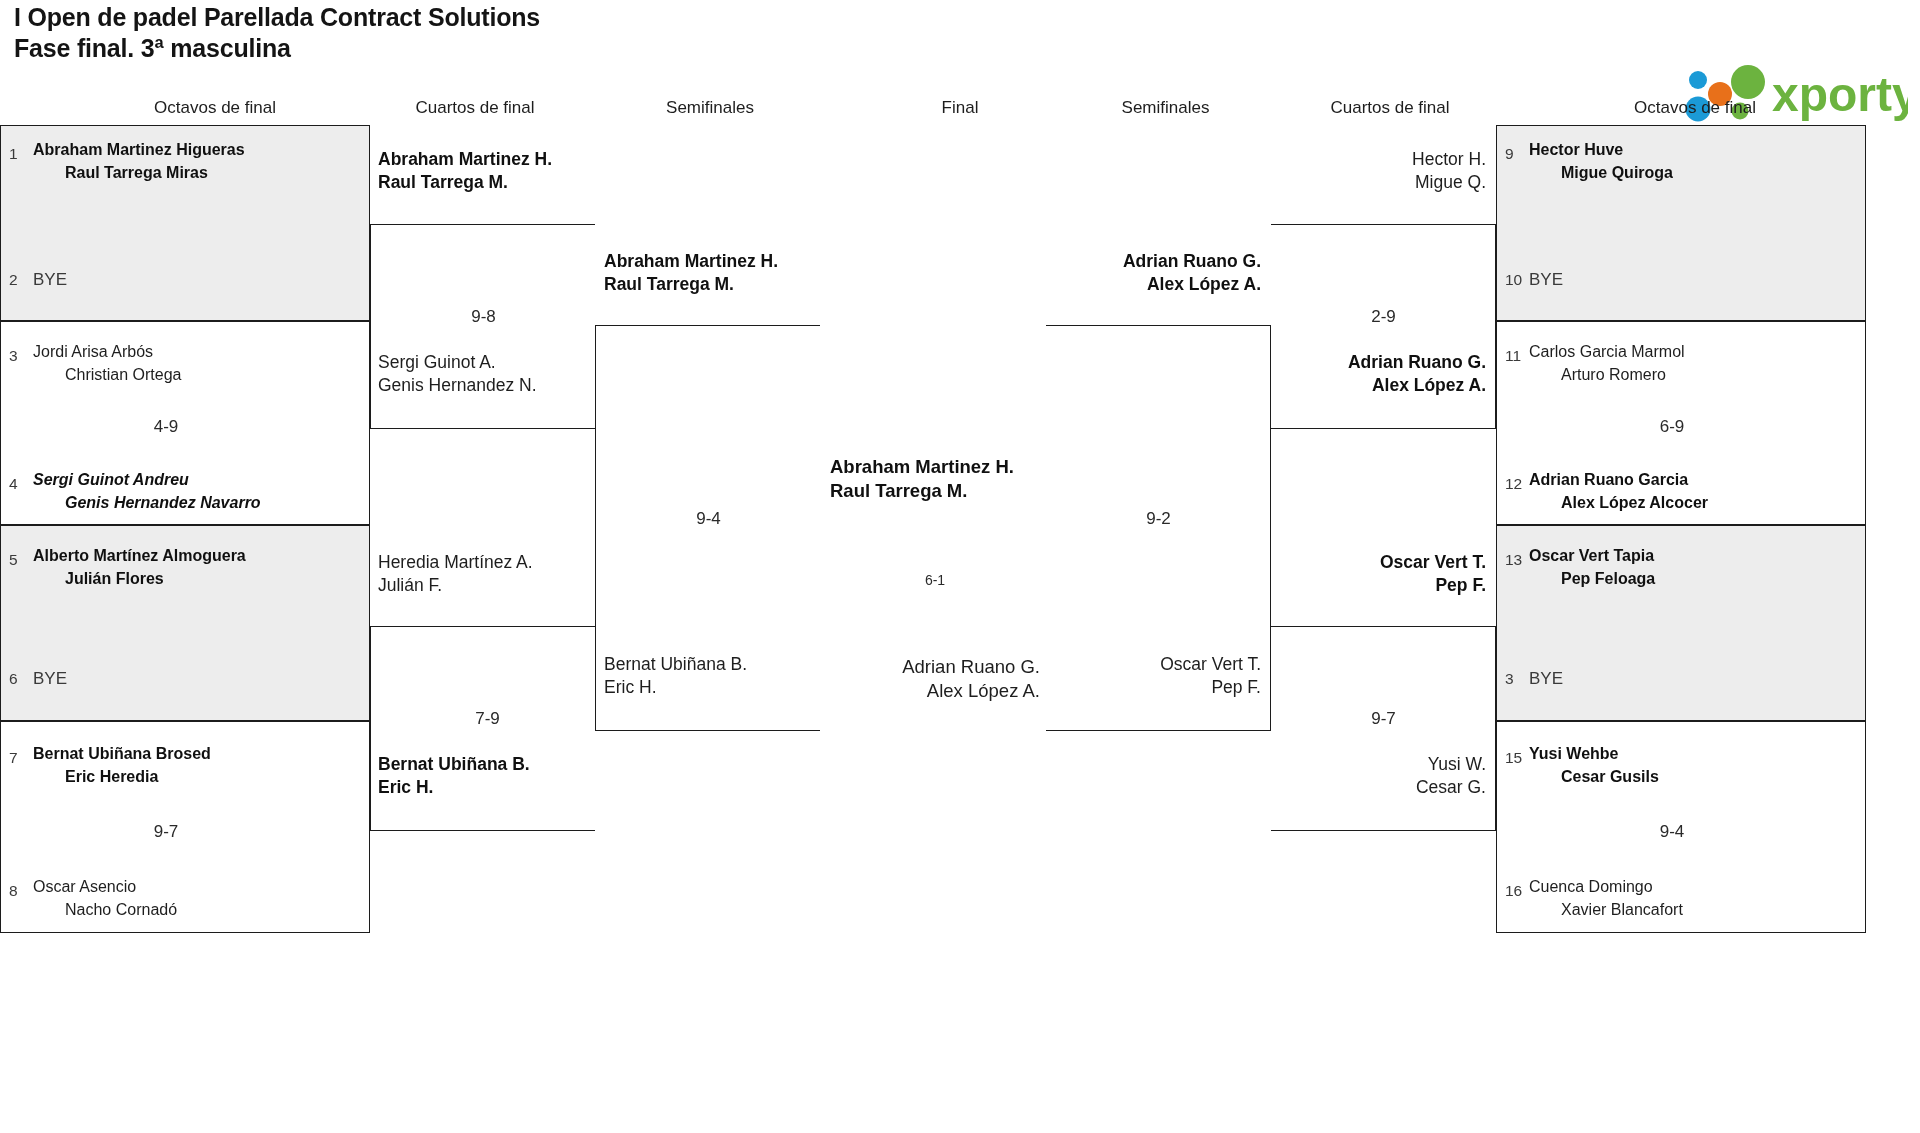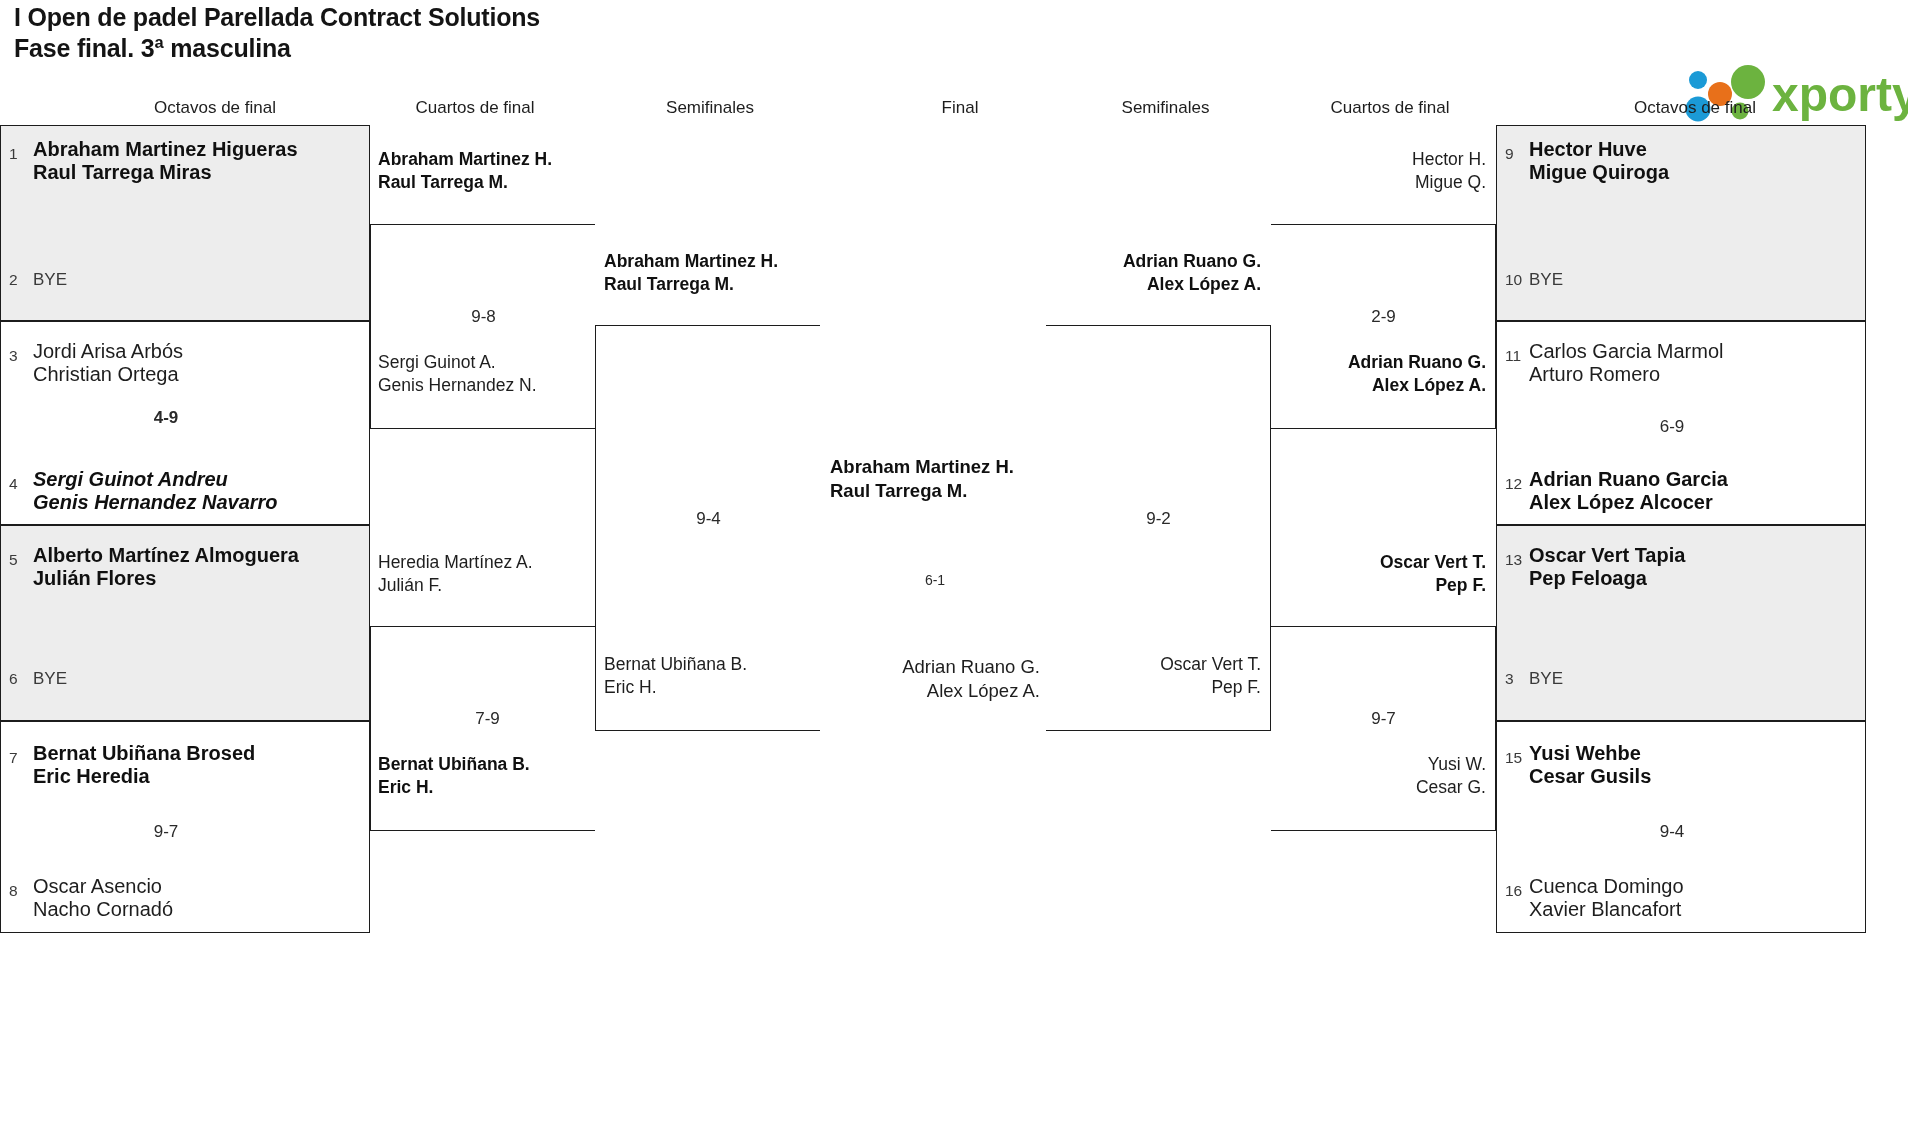--- a/index.html
+++ b/index.html
@@ -30,24 +30,24 @@
   .box { position: absolute; }
   .o-box { border: 1.6px solid #1c1c1c; background: #ffffff; }
   .o-box.shaded { background: #ededed; }
 
   .seed {
     position: absolute; left: 8px;
     font-size: 15.5px; color: #3a3a3a; line-height: 17px; width: 24px; text-align: left;
   }
   .names {
     position: absolute; left: 32px; right: 10px;
-    font-size: 20px; line-height: 23px; color: #1e1e1e;
+    font-size: 16px; line-height: 23px; color: #1e1e1e;
   }
   .names.win { font-weight: 700; color: #101010; }
-  .names .n2 { display: block; }
+  .names .n2 { display: block; margin-left: 32px; }
 
   .bye-row { position: absolute; left: 8px; font-size: 17px; color: #3a3a3a; line-height: 20px; }
   .bye-row .s { display: inline-block; width: 24px; color: #3a3a3a; font-size: 15.5px; }
 
   .score {
     position: absolute; font-size: 17px; color: #2a2a2a; line-height: 20px;
     text-align: center; white-space: nowrap;
   }
 
   
@@ -115,21 +115,21 @@
       <span class="s">2</span><span>BYE</span>
     </div>
   </div>
 
   <div class="o-box box" style="left:0px;top:321px;width:370px;height:204px;">
     <div class="seed" style="top:25px;">3</div>
     <div class="names" style="top:18px;">
       <span>Jordi Arisa Arbós</span>
       <span class="n2">Christian Ortega</span>
     </div>
-    <div class="score" style="left:110px;width:110px;top:86px;font-weight:bold;">4-9</div>
+    <div class="score" style="left:110px;width:110px;top:95px;">4-9</div>
     <div class="seed" style="top:153px;">4</div>
     <div class="names win" style="top:146px;font-style:italic;">
       <span>Sergi Guinot Andreu</span>
       <span class="n2">Genis Hernandez Navarro</span>
     </div>
   </div>
 
   <div class="o-box shaded box" style="left:0px;top:525px;width:370px;height:196px;">
     <div class="seed" style="top:25px;">5</div>
     <div class="names win" style="top:18px;">

